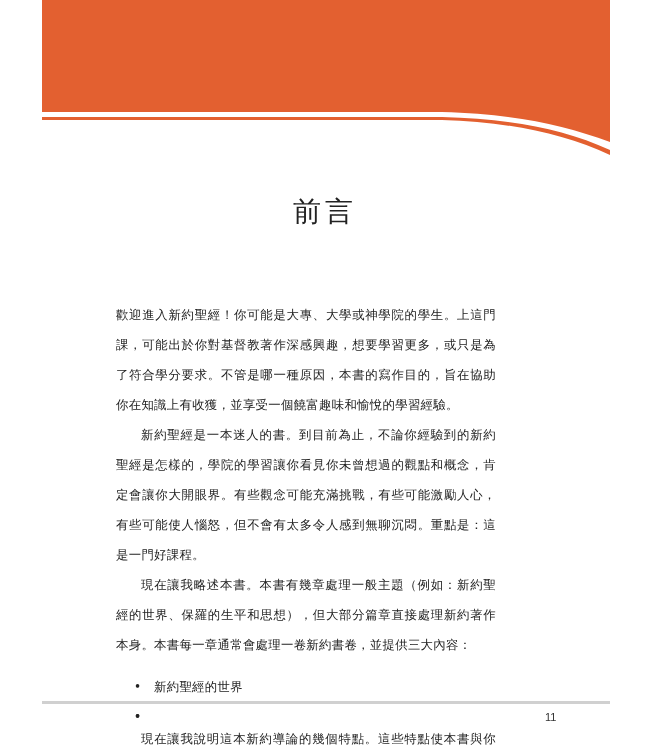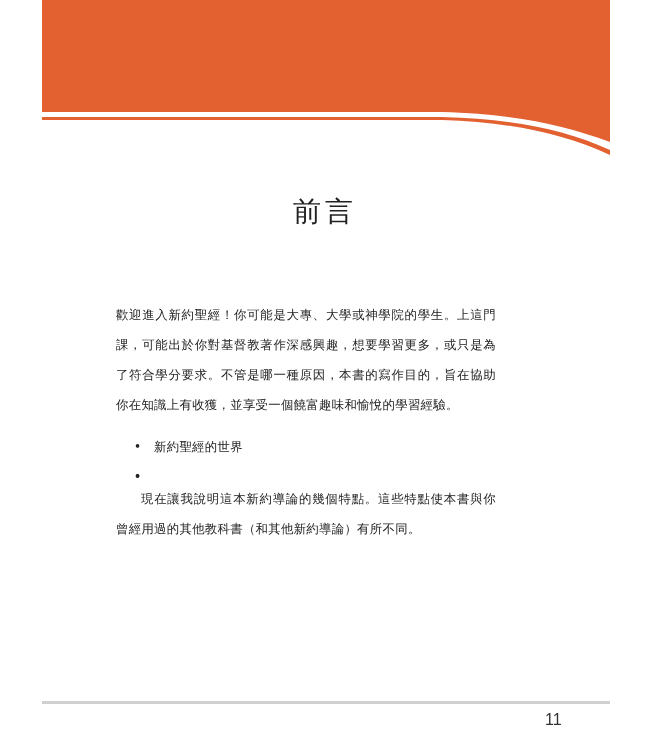--- a/index.html
+++ b/index.html
@@ -75,40 +75,42 @@
       top: 701px;
       width: 568px;
       height: 3px;
       background: #d0d0d0;
     }
     .page-number {
       position: absolute;
       left: 545px;
       top: 711px;
       font-family: "Liberation Sans", "DejaVu Sans", sans-serif;
-      font-size: 16px;
+      font-size: 11px;
       color: #333333;
     }
   </style>
 </head>
 <body>
 
 <div class="banner">
   <svg width="568" height="160" viewBox="0 0 568 160" xmlns="http://www.w3.org/2000/svg">
 
     <path d="M0 0 L568 0 L568 142 C 520 124, 470 114, 400 112 L0 112 Z" fill="#E36030"></path>
 
     <path d="M0 117 L400 117 C 468 119, 520 128, 568 150 L568 155 C 520 133, 466 122, 400 120 L0 120 Z" fill="#E36030"></path>
   </svg>
 </div>
 
 <h1 class="chapter-title">前言</h1>
 
 <div class="body-text">
   <p>歡迎進入新約聖經！你可能是大專、大學或神學院的學生。上這門課，可能出於你對基督教著作深感興趣，想要學習更多，或只是為了符合學分要求。不管是哪一種原因，本書的寫作目的，旨在協助你在知識上有收獲，並享受一個饒富趣味和愉悅的學習經驗。</p>
+  <p class="indent">新約聖經是一本迷人的書。到目前為止，不論你經驗到的新約聖經是怎樣的，學院的學習讓你看見你未曾想過的觀點和概念，肯定會讓你大開眼界。有些觀念可能充滿挑戰，有些可能激勵人心，有些可能使人惱怒，但不會有太多令人感到無聊沉悶。重點是：這是一門好課程。</p>
+  <p class="indent">現在讓我略述本書。本書有幾章處理一般主題（例如：新約聖經的世界、保羅的生平和思想），但大部分篇章直接處理新約著作本身。本書每一章通常會處理一卷新約書卷，並提供三大內容：</p>
   <ul class="bullets">
     <li>
       <span class="bullet">•</span>
       <span>新約聖經的世界</span>
     </li>
     <li>
       <span class="bullet">•</span>
     </li>
     <li>
       <span class="bullet">•</span>

